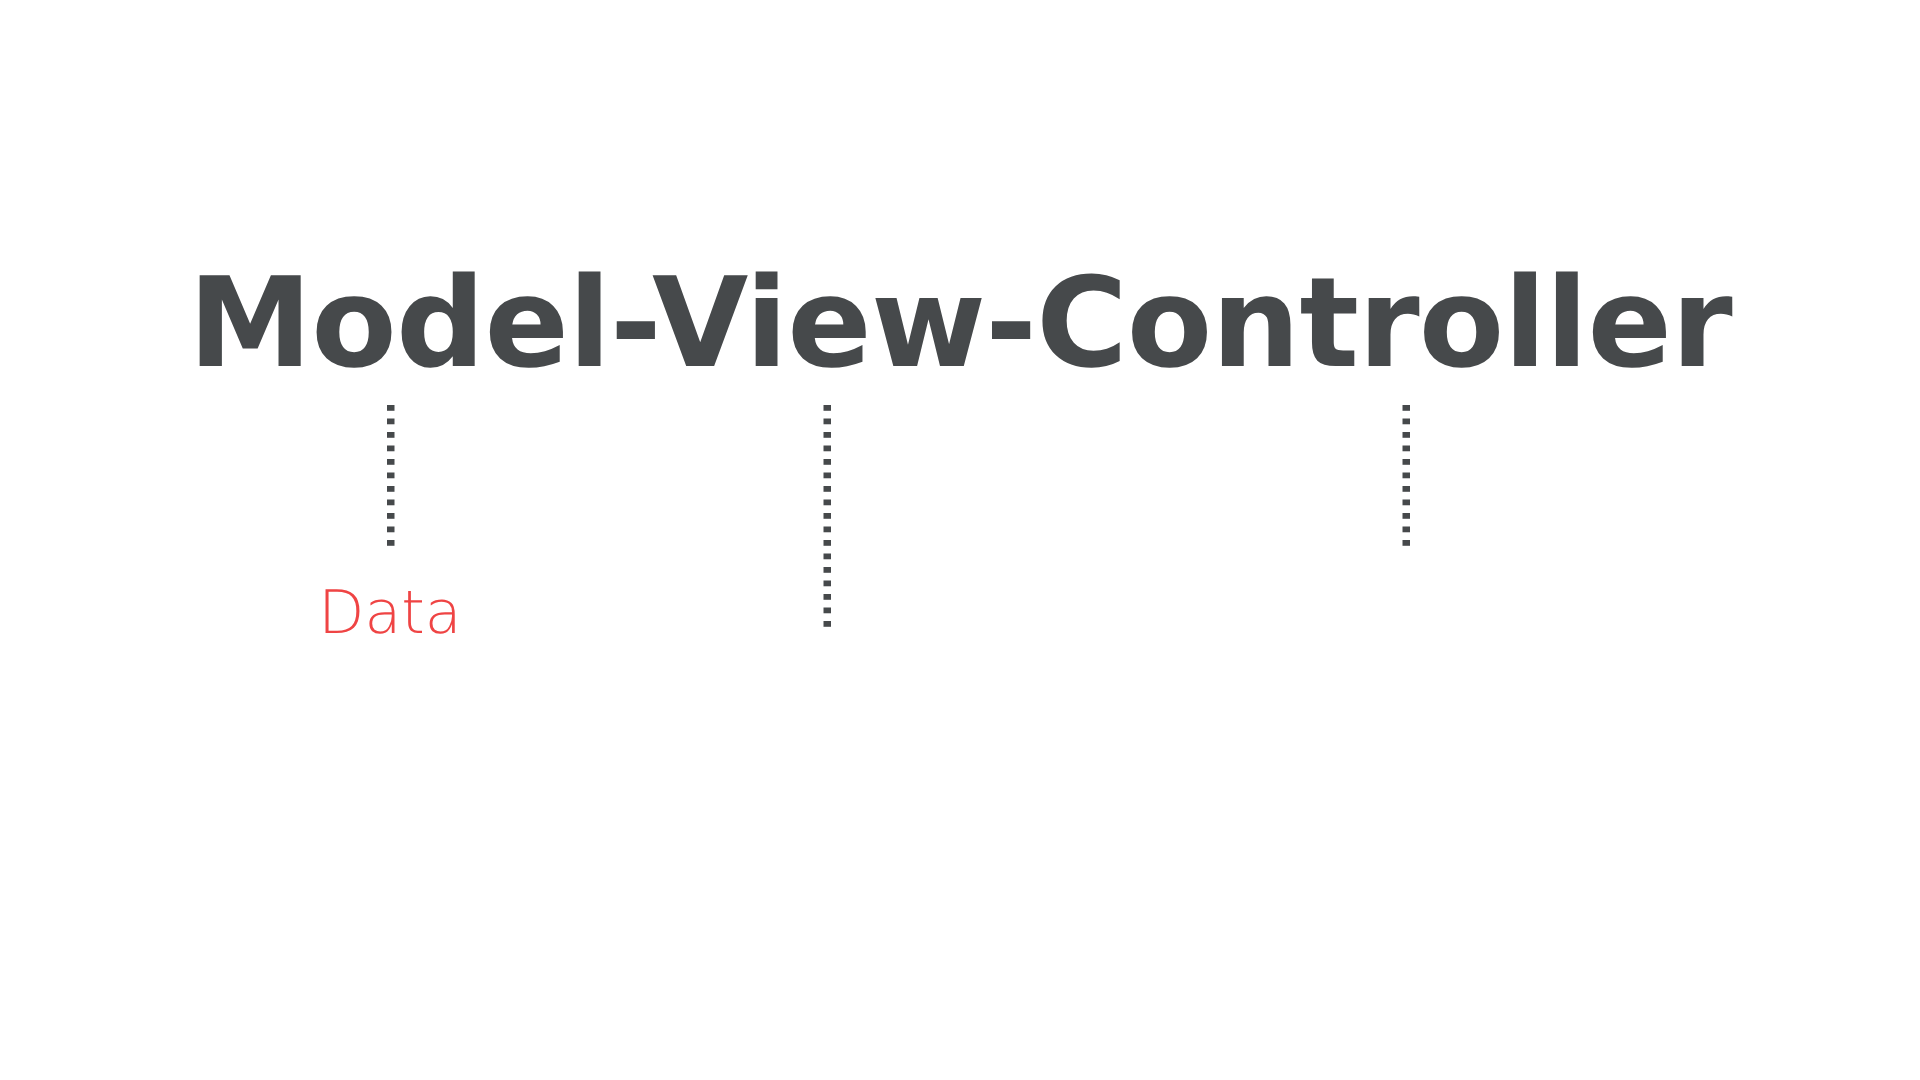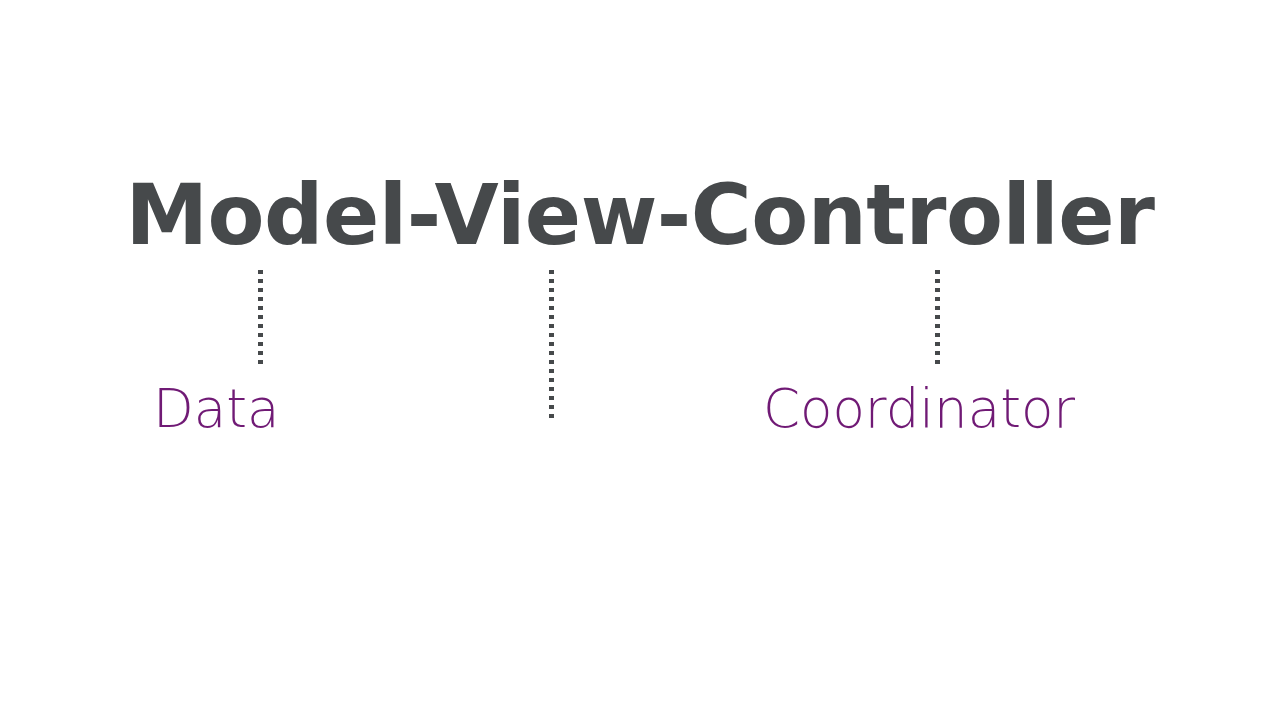--- a/index.html
+++ b/index.html
@@ -65,24 +65,25 @@
     left: 935px;
     top: 270px;
     height: 96px;
   }
 
   
   .leaf-label {
     position: absolute;
     font-family: "DejaVu Sans", sans-serif;
     font-weight: 300;
-    font-size: 53px;
+    font-size: 40px;
     line-height: 46px;
-    color: #701a75;
+    color: #ef4444;
     white-space: nowrap;
+    text-align: center;
   }
 
   #label-data {
     left: 153px;
     top: 386px;
     width: 214px;
   }
   #label-user-interface {
     left: 365px;
     top: 438px;
@@ -103,15 +104,14 @@
 
   <div class="connector" id="connector-model"></div>
 
   <div class="connector" id="connector-view"></div>
 
   <div class="connector" id="connector-controller"></div>
 
   <div class="leaf-label" id="label-data">Data</div>
 
 
-  <div class="leaf-label" id="label-coordinator">Coordinator</div>
 
 </div>
 
 </body></html>

